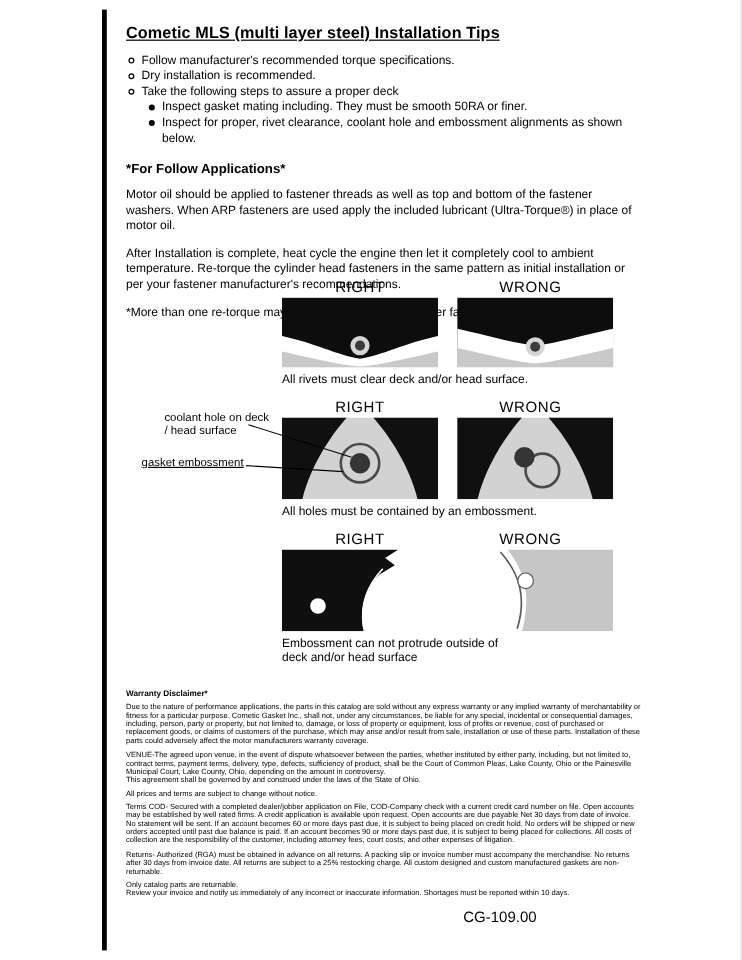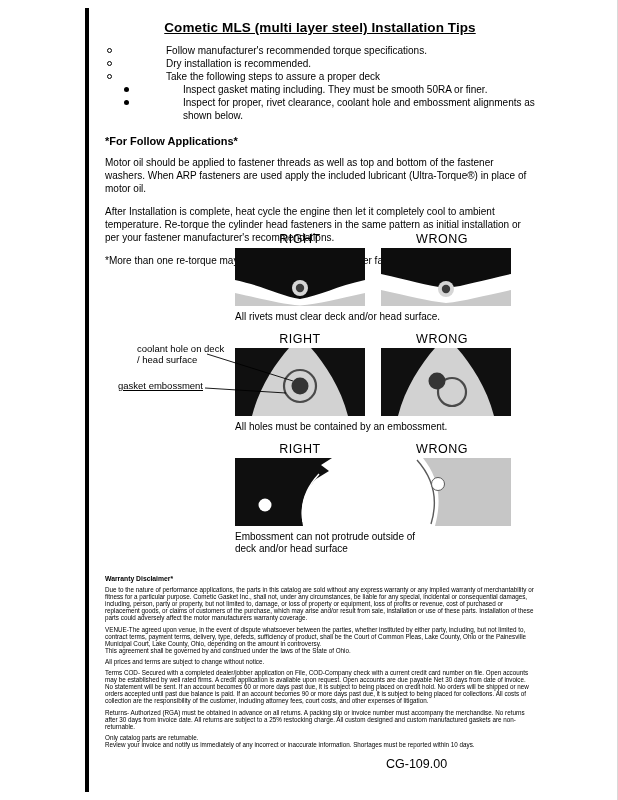--- a/index.html
+++ b/index.html
@@ -27,23 +27,22 @@
     position: absolute;
     left: 105px; top: 20px;
     width: 430px;
   }
   .title {
     font-size: 13.5px;
     font-weight: bold;
     text-decoration: underline;
     margin-bottom: 9px;
     letter-spacing: 0.1px;
-    text-align: center;
-  }
-  .bullet { display: flex; font-size: 10px; line-height: 13px; gap: 48px; }
+  }
+  .bullet { display: flex; font-size: 10px; line-height: 13px; }
   .bullet .marker-open {
     flex: none; width: 5px; height: 5px;
     border: 1px solid #000; border-radius: 50%;
     margin: 4px 6px 0 2px;
   }
   .bullet.sub { margin-left: 17px; }
   .bullet .marker-filled {
     flex: none; width: 5px; height: 5px;
     background: #000; border-radius: 50%;
     margin: 4px 6px 0 2px;

